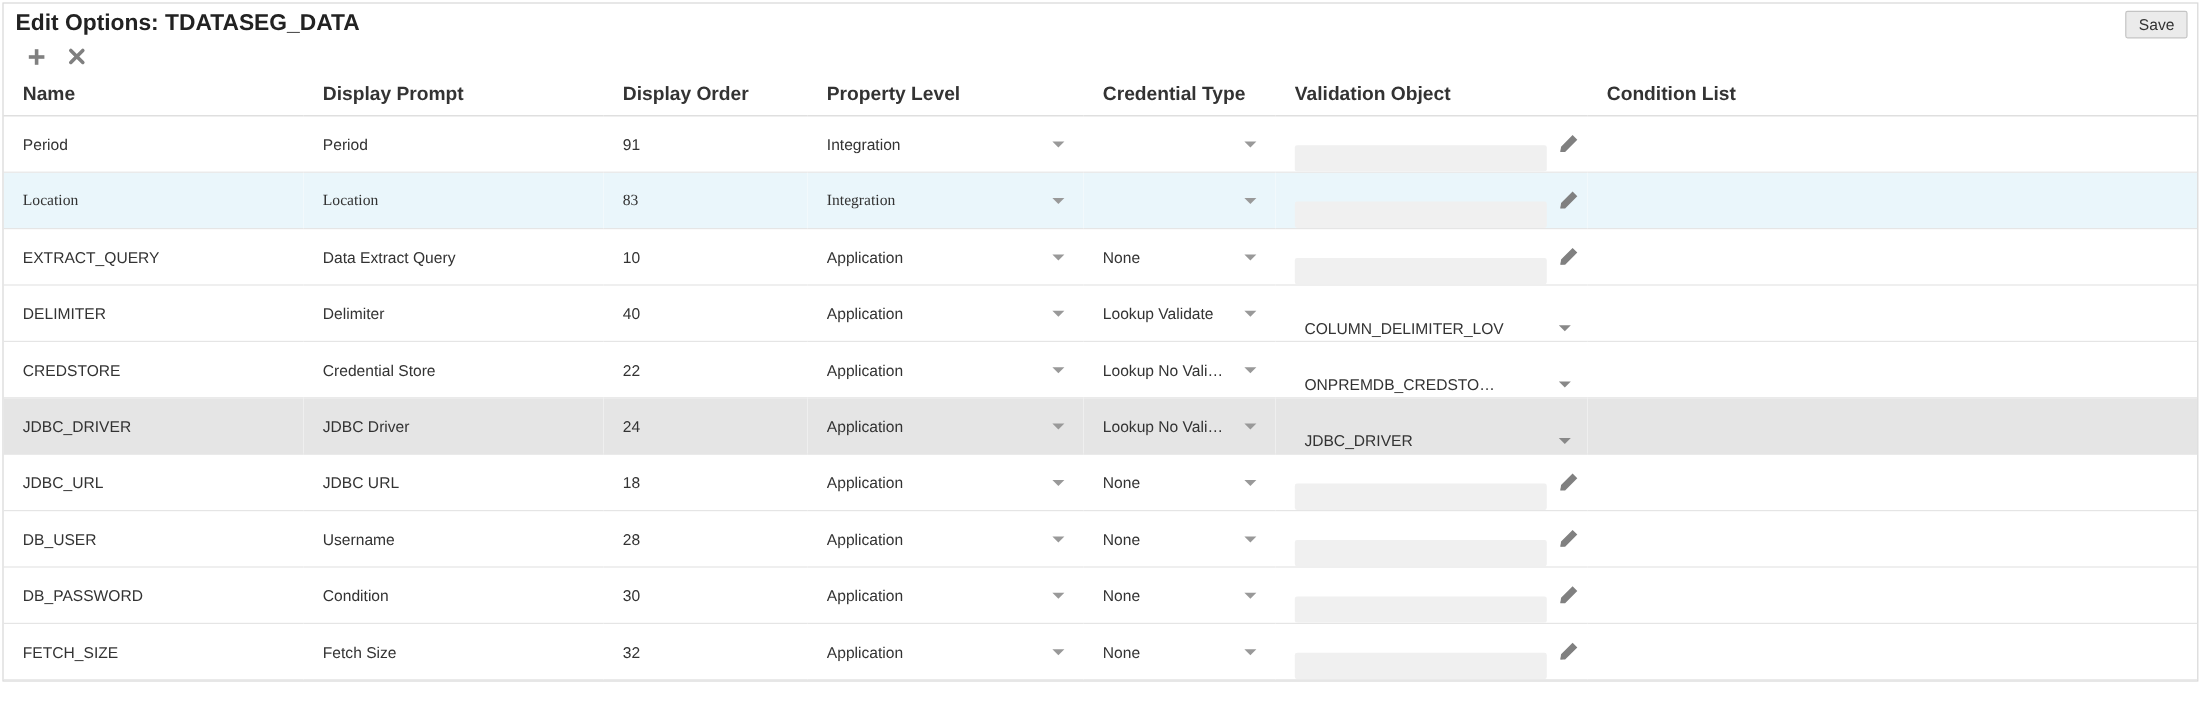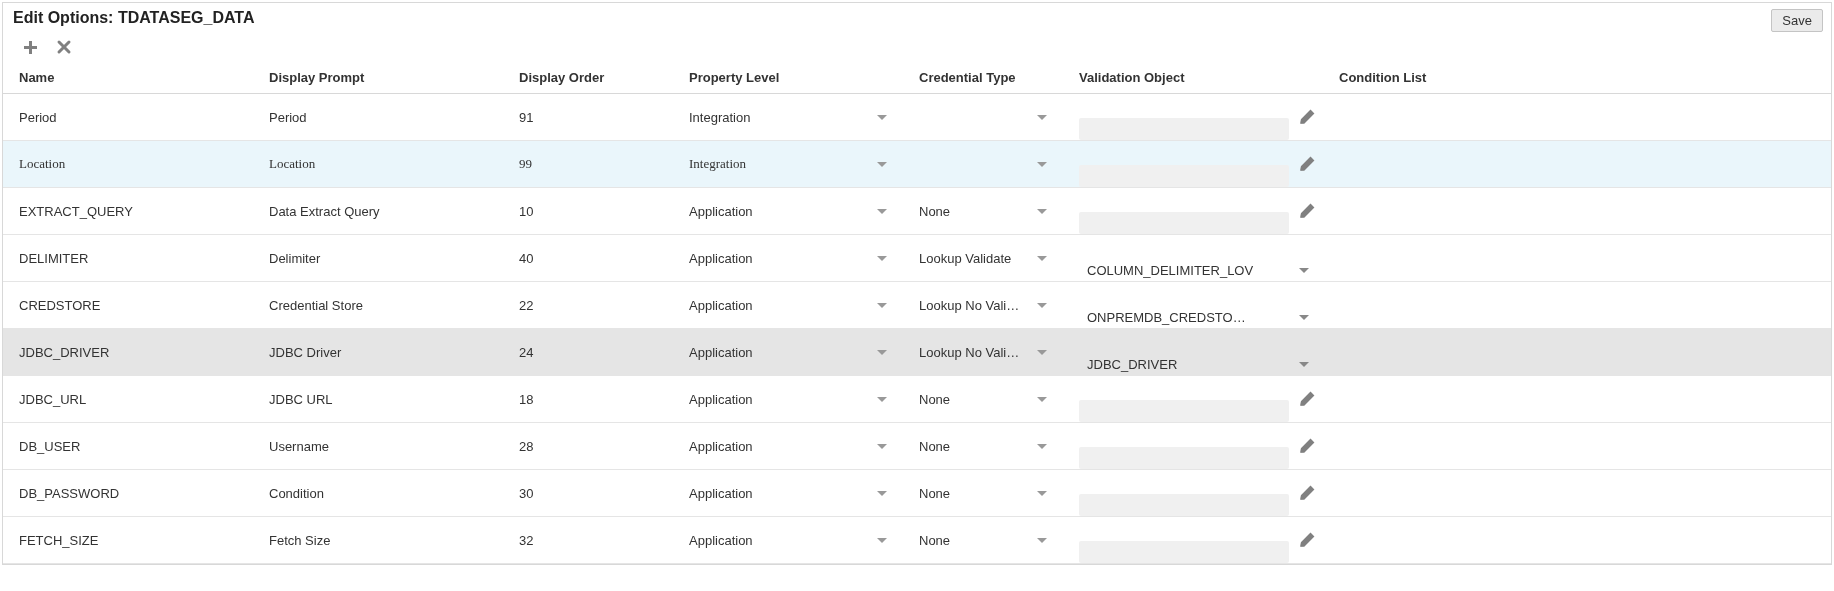--- a/index.html
+++ b/index.html
@@ -14,21 +14,21 @@
       border: 1px solid #d8d8d8;
       margin: 2px;
     }
     .header {
       display: flex;
       justify-content: space-between;
       align-items: flex-start;
       padding: 6px 8px 4px 10px;
     }
     .title {
-      font-size: 16px;
+      font-size: 19px;
       font-weight: bold;
       color: #222;
     }
     .save-btn {
       background: #ebebeb;
       border: 1px solid #c4c4c4;
       border-radius: 2px;
       padding: 3px 10px;
       font-size: 13px;
       color: #333;
@@ -51,21 +51,21 @@
     }
     .tb-icon svg { width: 16px; height: 16px; }
     table {
       width: 100%;
       border-collapse: collapse;
       table-layout: fixed;
     }
     thead th {
       text-align: left;
       font-weight: bold;
-      font-size: 13px;
+      font-size: 16px;
       color: #333;
       padding: 8px 8px 8px 16px;
       border-bottom: 1px solid #d8d8d8;
     }
     tbody td {
       padding: 0 8px 0 16px;
       border-bottom: 1px solid #e5e5e5;
       height: 44px;
       vertical-align: middle;
       white-space: nowrap;
@@ -194,21 +194,21 @@
                   <path d="M2 14l.5-3.5L11.5 1.5l3 3L5 14 2 14z" fill="none" stroke="currentColor" stroke-width="1.3"></path>
                 </svg>
               </span>
             </div>
           </td>
           <td></td>
         </tr>
         <tr class="row-highlight">
           <td>Location</td>
           <td>Location</td>
-          <td>99</td>
+          <td>83</td>
           <td>
             <div class="dd">
               <span class="dd-text">Integration</span>
               <span class="caret"></span>
             </div>
           </td>
           <td>
             <div class="dd">
               <span class="dd-text"></span>
               <span class="caret"></span>

